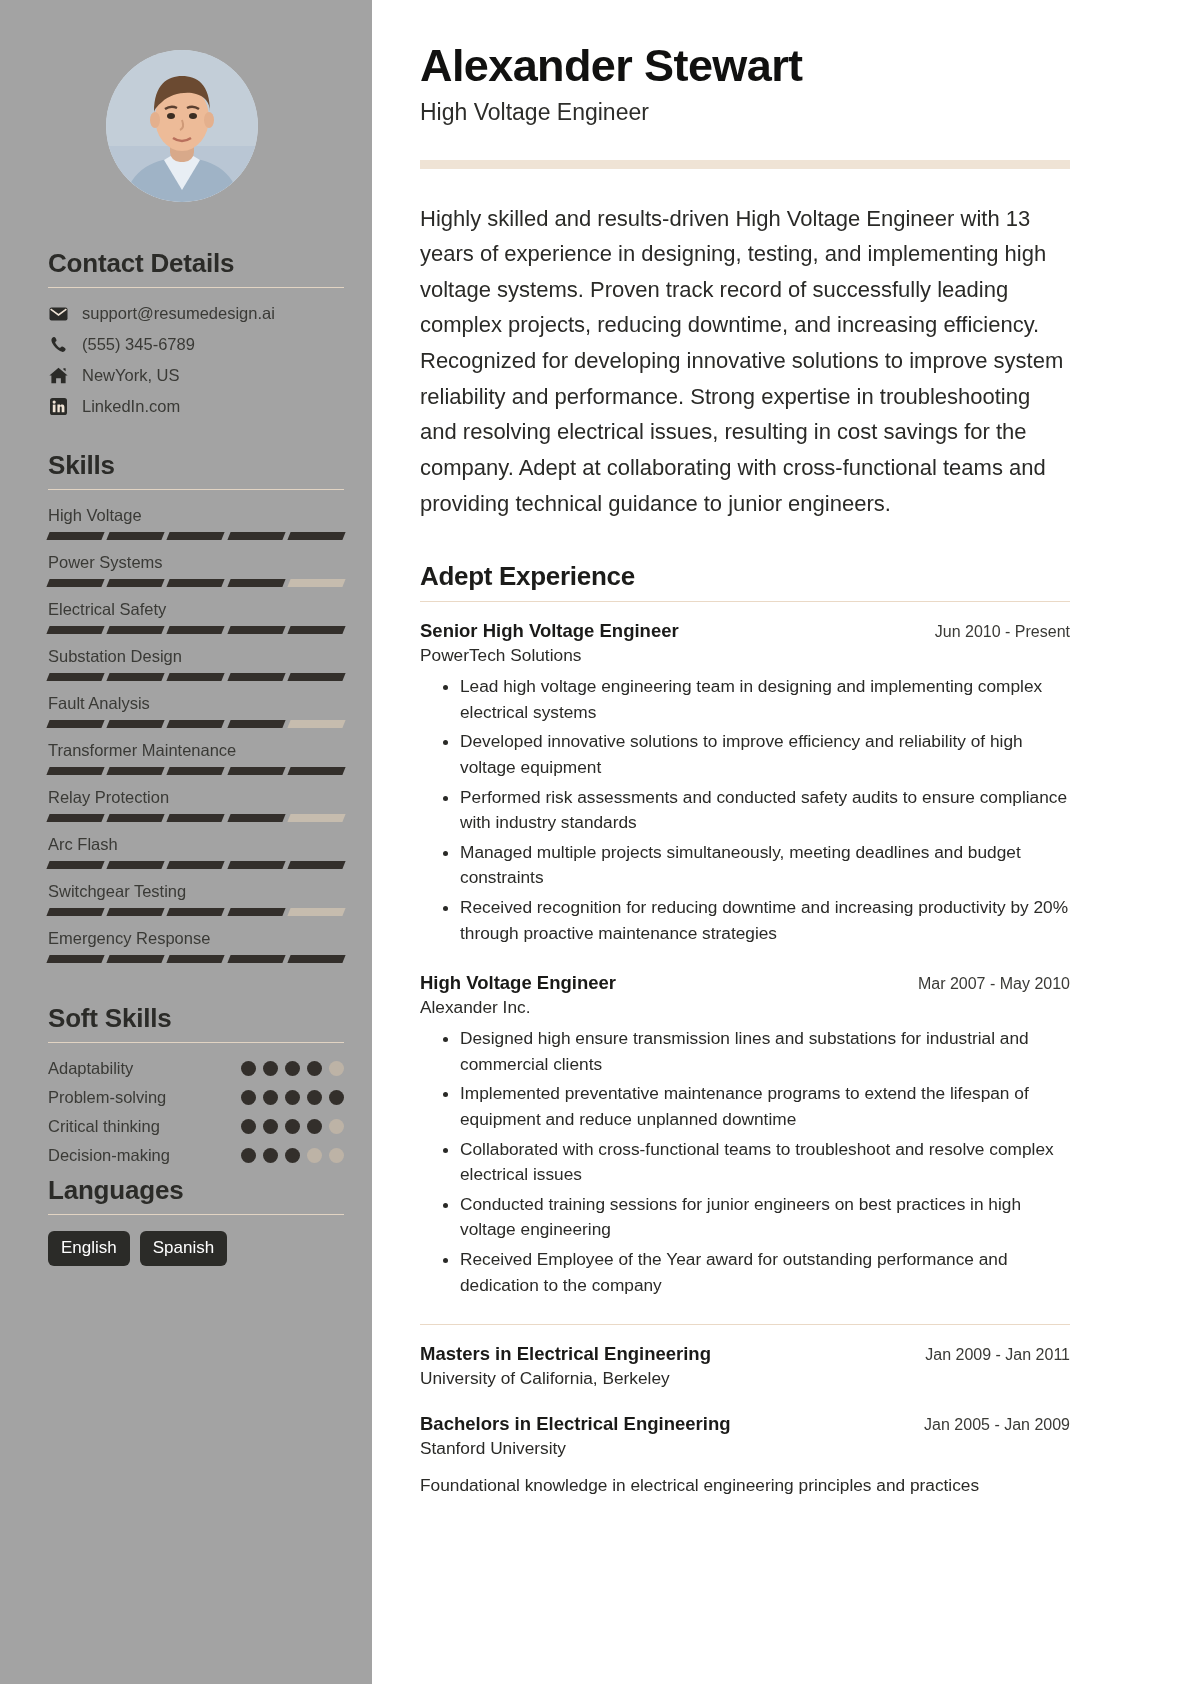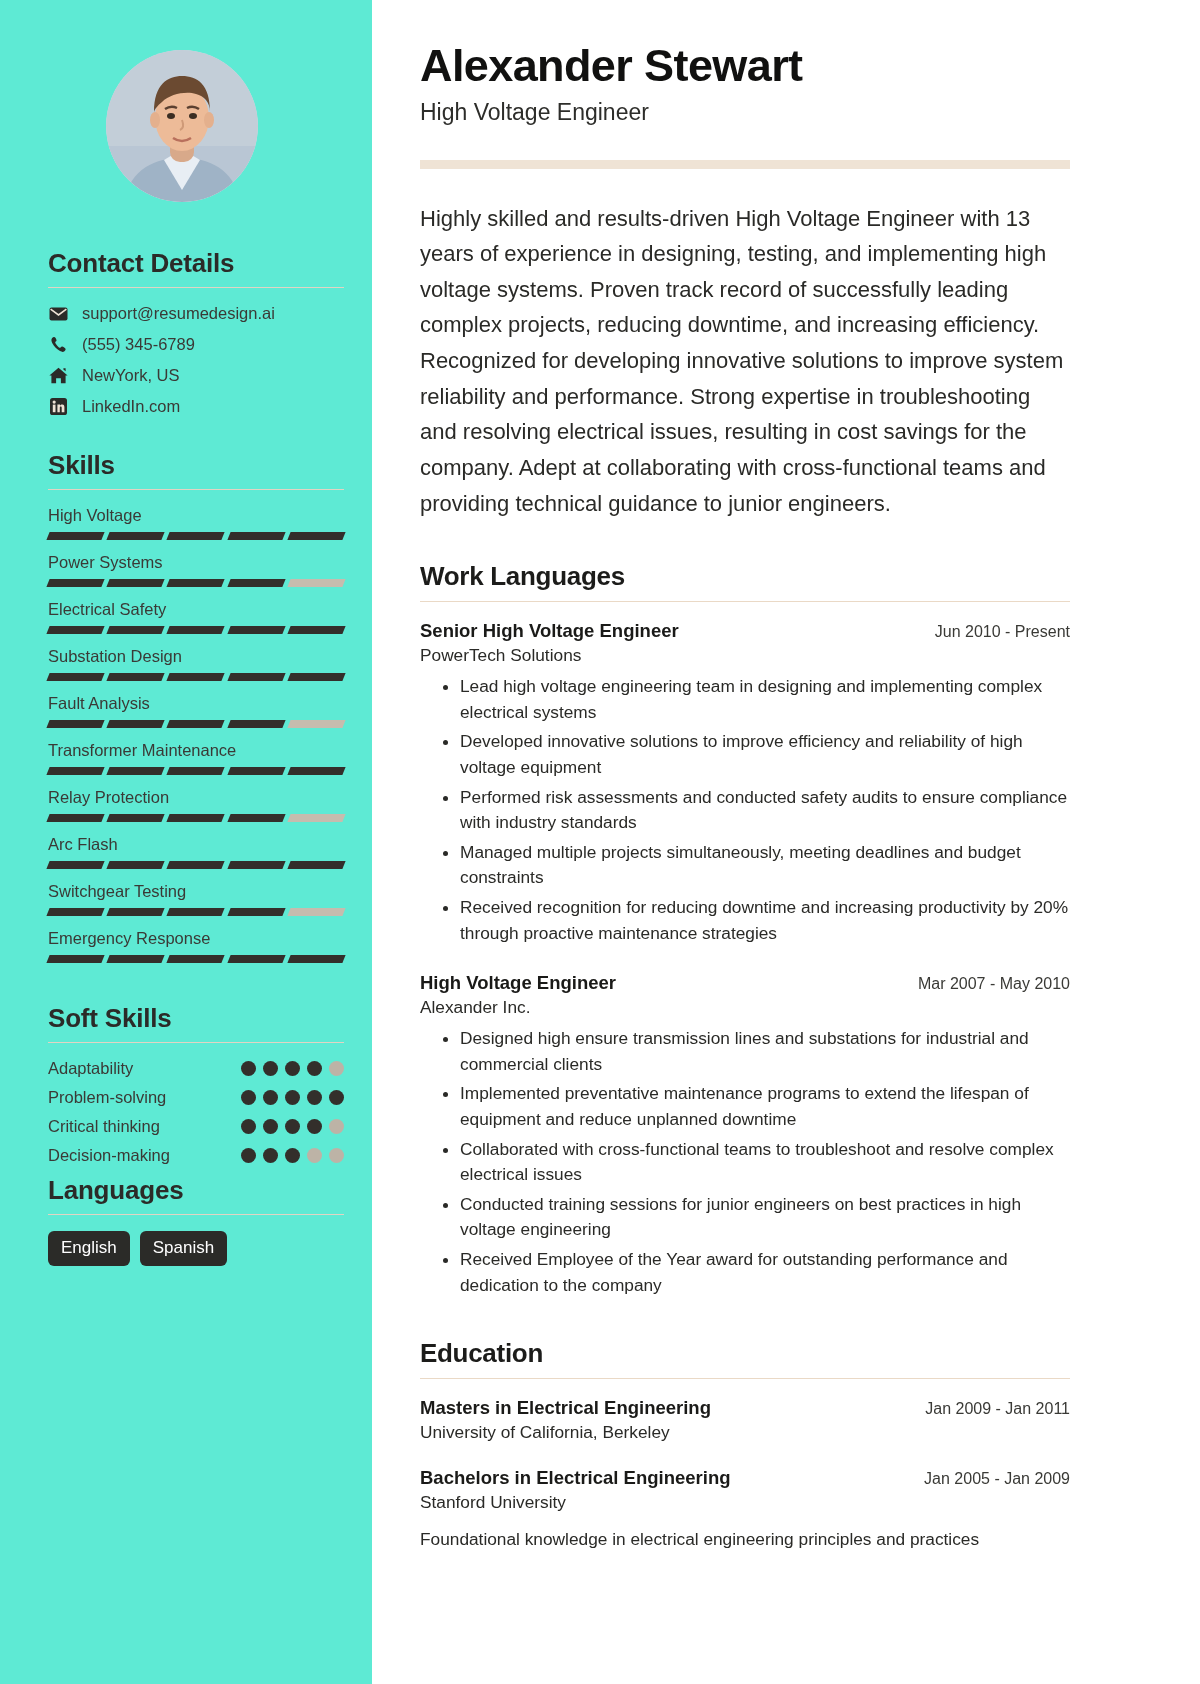--- a/index.html
+++ b/index.html
@@ -14,21 +14,21 @@
     width: 1200px;
     height: 1684px;
     display: flex;
     background: #ffffff;
   }
 
   
   .sidebar {
     width: 372px;
     min-width: 372px;
-    background: #5eead4;
+    background: #a3a3a3;
     padding: 44px 28px 40px 48px;
   }
   .avatar-wrap {
     width: 152px;
     height: 152px;
     border-radius: 50%;
     overflow: hidden;
     margin: 6px 0 46px 58px;
     position: relative;
     background: #cfd9e2;
@@ -441,21 +441,21 @@
     </div>
   </aside>
 
   <main class="main">
     <h1 class="name">Alexander Stewart</h1>
     <div class="job-title">High Voltage Engineer</div>
     <div class="head-rule"></div>
 
     <p class="summary">Highly skilled and results-driven High Voltage Engineer with 13 years of experience in designing, testing, and implementing high voltage systems. Proven track record of successfully leading complex projects, reducing downtime, and increasing efficiency. Recognized for developing innovative solutions to improve system reliability and performance. Strong expertise in troubleshooting and resolving electrical issues, resulting in cost savings for the company. Adept at collaborating with cross-functional teams and providing technical guidance to junior engineers.</p>
 
-    <h2 class="sec-head">Work Languages</h2>
+    <h2 class="sec-head">Adept Experience</h2>
     <div class="sec-rule"></div>
     <div id="work-list">
         <div class="wx-entry">
           <div class="entry-top">
             <div class="entry-role">Senior High Voltage Engineer</div>
             <div class="entry-date">Jun 2010 - Present</div>
           </div>
           <div class="entry-org">PowerTech Solutions</div>
           <ul class="bullets">
             <li>Lead high voltage engineering team in designing and implementing complex electrical systems</li>
@@ -474,21 +474,20 @@
           <ul class="bullets">
             <li>Designed high ensure transmission lines and substations for industrial and commercial clients</li>
             <li>Implemented preventative maintenance programs to extend the lifespan of equipment and reduce unplanned downtime</li>
             <li>Collaborated with cross-functional teams to troubleshoot and resolve complex electrical issues</li>
             <li>Conducted training sessions for junior engineers on best practices in high voltage engineering</li>
             <li>Received Employee of the Year award for outstanding performance and dedication to the company</li>
           </ul>
         </div>
       </div>
 
-    <h2 class="sec-head">Education</h2>
     <div class="sec-rule"></div>
     <div id="edu-list">
         <div class="edu-entry">
           <div class="entry-top">
             <div class="entry-role">Masters in Electrical Engineering</div>
             <div class="entry-date">Jan 2009 - Jan 2011</div>
           </div>
           <div class="entry-org">University of California, Berkeley</div>
         </div>
         <div class="edu-entry">

